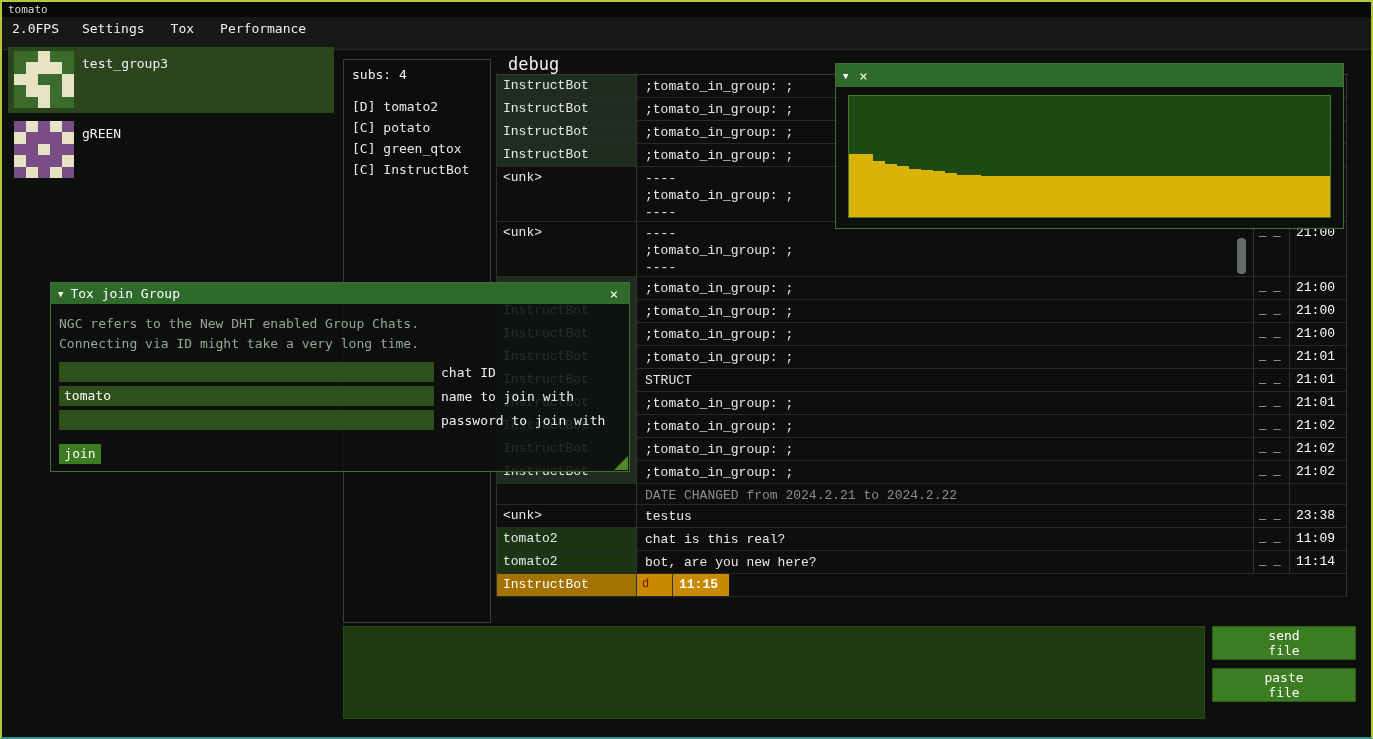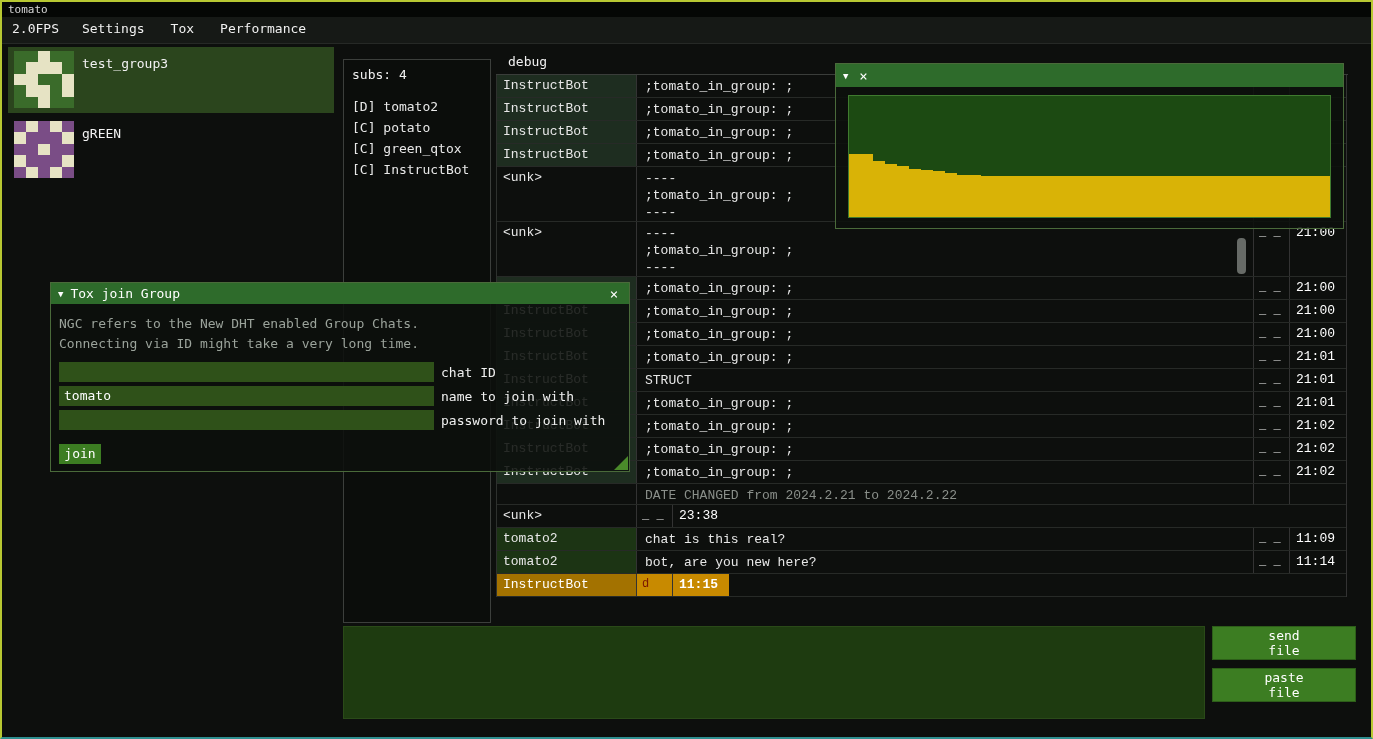--- a/index.html
+++ b/index.html
@@ -3,42 +3,42 @@
 <meta charset="utf-8">
 <style>
   * { margin:0; padding:0; box-sizing:border-box; }
   html,body { width:1373px; height:739px; }
   body { background:#0a0c0a; font-family:"DejaVu Sans Mono", monospace; color:#e8e8e8; overflow:hidden; }
   .app { position:absolute; inset:0; width:1373px; height:739px;
          border:2px solid #b7c832; border-bottom-color:#2e8f8f; background:#0d0f0d; }
 
   .titlebar { position:absolute; left:0; top:0; right:0; height:15px; background:#050705;
               color:#d8d8d8; font-size:11px; line-height:15px; padding-left:6px; }
-  .menubar { position:absolute; left:0; top:15px; right:0; height:27px; background:#161916;
+  .menubar { position:absolute; left:0; top:15px; right:0; height:33px; background:#161916;
              border-bottom:1px solid #262926; font-size:13px; line-height:24px; color:#f0f0f0; }
   .menubar .fps { display:inline-block; padding:0 10px; }
   .menubar .mitem { display:inline-block; padding:0 13px; cursor:default; }
 
   
   .contact { position:absolute; left:6px; width:326px; height:66px; }
   .contact.sel { background:#2b451d; }
   .avatar { position:absolute; left:6px; top:4px; width:60px; height:57px;
             display:grid; grid-template-columns:repeat(5,1fr); grid-template-rows:repeat(5,1fr); }
   .contact-label { position:absolute; left:74px; top:9px; font-size:13px; color:#f2f2f2; }
 
   
   .subs-panel { position:absolute; left:341px; top:57px; width:148px; height:564px;
                 background:#0b0d0b; border:1px solid #3c3f3c; }
   .subs-title { padding:7px 8px 4px; font-size:13px; color:#f0f0f0; }
   .subs-list { padding-top:10px; }
   .subs-item { padding:1px 8px; font-size:13px; line-height:19px; color:#e8e8e8; }
 
   
   .tabbar { position:absolute; left:494px; top:49px; width:852px; height:24px;
-            border-bottom:1px solid #3a3d3a; font-size:13px; }
+            border-bottom:1px solid #3a3d3a; font-size:17px; }
   .tab { display:inline-block; padding:3px 12px; color:#f0f0f0; }
   .chat-rows { position:absolute; left:494px; top:73px; width:851px;
                border-left:1px solid #2e312e; border-right:1px solid #333; }
   .crow { display:flex; border-bottom:1px solid #272a27;font-family:Liberation Mono, monospace; }
   .crow.msg { height:23px; }
   .crow.msg3 { height:55px; }
   .crow.date { height:21px; }
   .cname { width:140px; border-right:1px solid #333; padding:3px 6px 0; font-size:13px;
            overflow:hidden; white-space:nowrap; }
   .cname.bg-ib { background:#1e2d20; }
@@ -276,20 +276,21 @@
         <div class="ctime">21:02</div>
       </div>
       <div class="crow date">
         <div class="cname"></div>
         <div class="cmsg datec">DATE CHANGED from 2024.2.21 to 2024.2.22</div>
         <div class="cflags"></div>
         <div class="ctime"></div>
       </div>
       <div class="crow msg">
         <div class="cname">&lt;unk&gt;</div>
+        <div class="cmsg">testus</div>
         <div class="cflags">_ _</div>
         <div class="ctime">23:38</div>
       </div>
       <div class="crow msg">
         <div class="cname bg-t2">tomato2</div>
         <div class="cmsg">chat is this real?</div>
         <div class="cflags">_ _</div>
         <div class="ctime">11:09</div>
       </div>
       <div class="crow msg">

